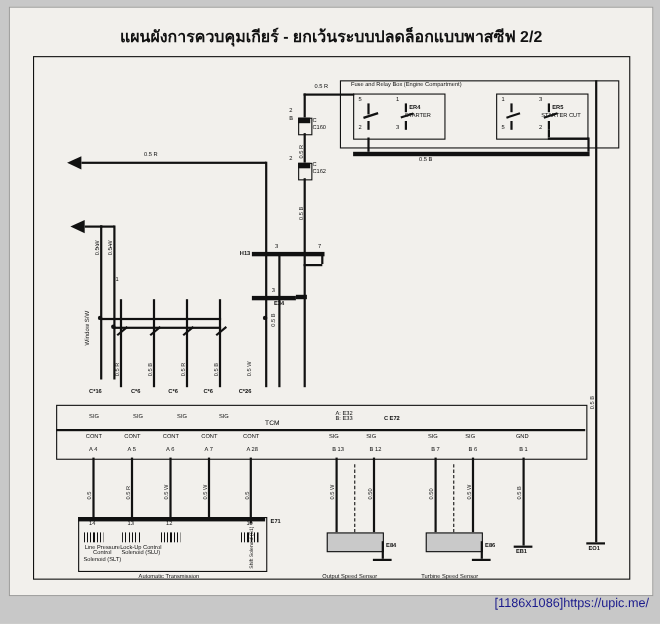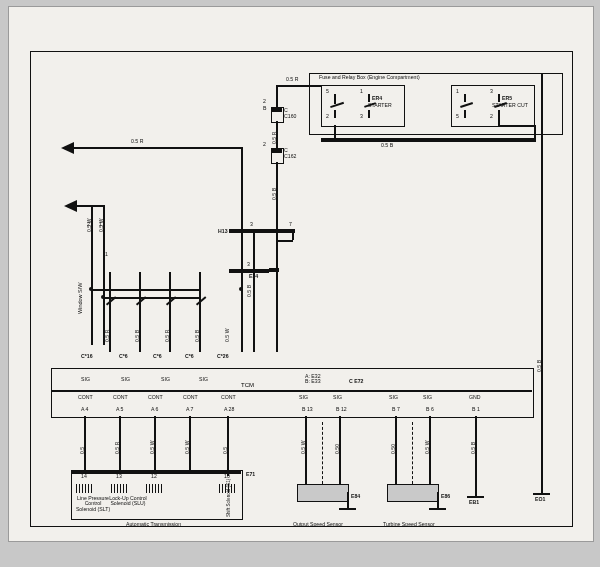--- a/index.html
+++ b/index.html
@@ -111,20 +111,21 @@
     width:0;border-left:1px dashed #111;
   }
 </style>
 </head>
 <body>
 
 <div id="page">
 
   <div id="sheet">
 
+    <div id="title">แผนผังการควบคุมเกียร์ - ยกเว้นระบบปลดล็อกแบบพาสซีฟ 2/2</div>
 
     <div id="frame">
 
       <div class="box" style="left:278px;top:21px;width:252px;height:60px;"></div>
       <div class="lbl" style="left:288px;top:23px;">Fuse and Relay Box (Engine Compartment)</div>
 
       <div class="box" style="left:290px;top:33px;width:82px;height:40px;"></div>
       <div class="lbl b" style="left:341px;top:44px;">ER4</div>
       <div class="lbl" style="left:337px;top:51px;">STARTER</div>
       <div class="lbl" style="left:295px;top:37px;">5</div>
@@ -343,14 +344,15 @@
       <div class="gnd1" style="left:502px;top:441px;width:17px;"></div>
       <div class="lbl b" style="left:504px;top:445px;">EO1</div>
 
       <div class="dot" style="left:208px;top:235px;"></div>
       <div class="dot" style="left:58px;top:235px;"></div>
       <div class="dot" style="left:70px;top:243px;"></div>
 
     </div>
   </div>
 
+  <div id="footer">[1186x1086]https://upic.me/</div>
 
 </div>
 
 </body></html>

